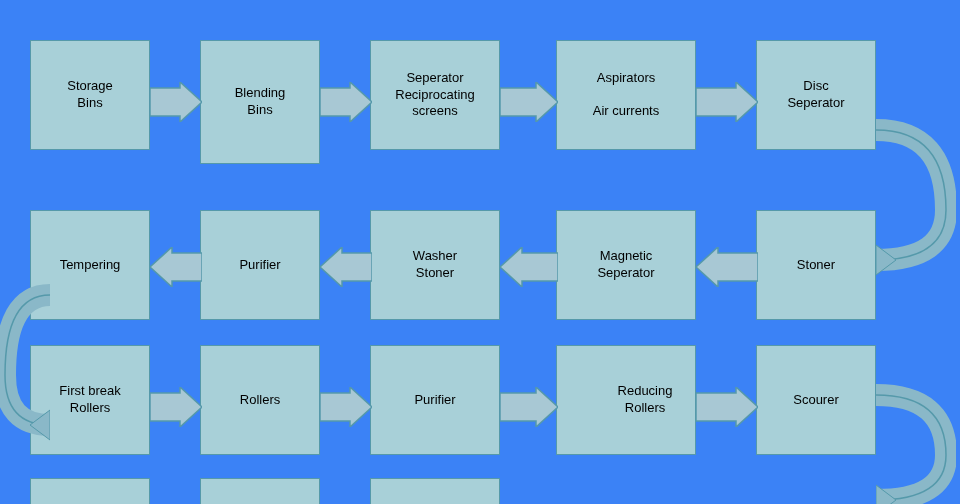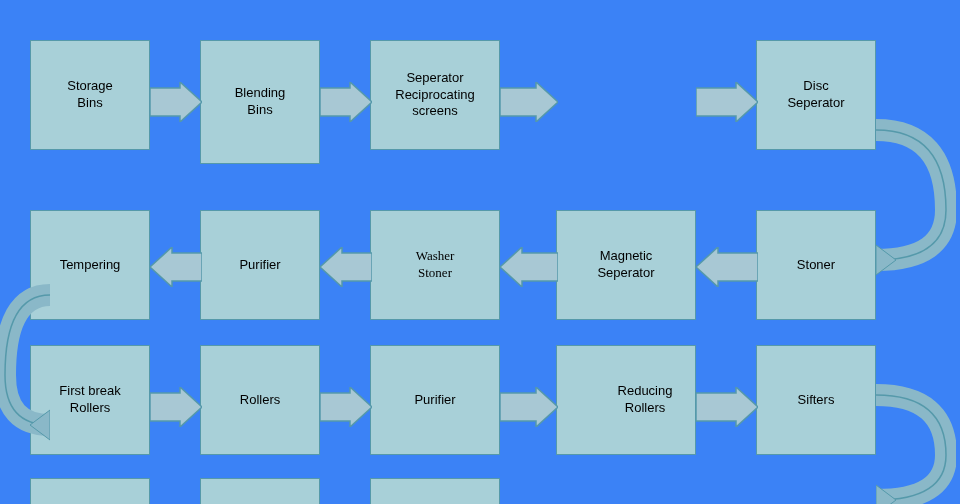--- a/index.html
+++ b/index.html
@@ -47,34 +47,37 @@
   </div>
 
   <div class="process-box" style="left:200px; top:40px; width:120px; height:124px;">
     <span>Blending<br>Bins</span>
   </div>
 
   <div class="process-box" style="left:370px; top:40px; width:130px; height:110px;">
     <span>Seperator<br>Reciprocating<br>screens</span>
   </div>
 
+  <div class="process-box" style="left:556px; top:40px; width:140px; height:110px;">
+    <span>Aspirators<br><br>Air currents</span>
+  </div>
 
   <div class="process-box" style="left:756px; top:40px; width:120px; height:110px;">
     <span>Disc<br>Seperator</span>
   </div>
 
   <div class="process-box" style="left:30px; top:210px; width:120px; height:110px;">
     <span>Tempering</span>
   </div>
 
   <div class="process-box" style="left:200px; top:210px; width:120px; height:110px;">
     <span>Purifier</span>
   </div>
 
-  <div class="process-box" style="left:370px; top:210px; width:130px; height:110px;font-family:Liberation Serif, serif;">
+  <div class="process-box" style="left:370px; top:210px; width:130px; height:110px;">
     <span>Washer<br>Stoner</span>
   </div>
 
   <div class="process-box" style="left:556px; top:210px; width:140px; height:110px;">
     <span>Magnetic<br>Seperator</span>
   </div>
 
   <div class="process-box" style="left:756px; top:210px; width:120px; height:110px;">
     <span>Stoner</span>
   </div>
@@ -89,21 +92,21 @@
 
   <div class="process-box" style="left:370px; top:345px; width:130px; height:110px;text-align:center;">
     <span>Purifier</span>
   </div>
 
   <div class="process-box" style="left:556px; top:345px; width:140px; height:110px;padding-left:44px;">
     <span>Reducing<br>Rollers</span>
   </div>
 
   <div class="process-box" style="left:756px; top:345px; width:120px; height:110px;">
-    <span>Sifters</span>
+    <span>Scourer</span>
   </div>
 
   <svg class="arrow-svg" style="left:150px; top:82px;" width="52" height="40">
     <polygon points="0,6 30,6 30,0 52,20 30,40 30,34 0,34" fill="#a8c8d4" stroke="#5599aa" stroke-width="1.5"></polygon>
   </svg>
 
   <svg class="arrow-svg" style="left:320px; top:82px;" width="52" height="40">
     <polygon points="0,6 30,6 30,0 52,20 30,40 30,34 0,34" fill="#a8c8d4" stroke="#5599aa" stroke-width="1.5"></polygon>
   </svg>
 

